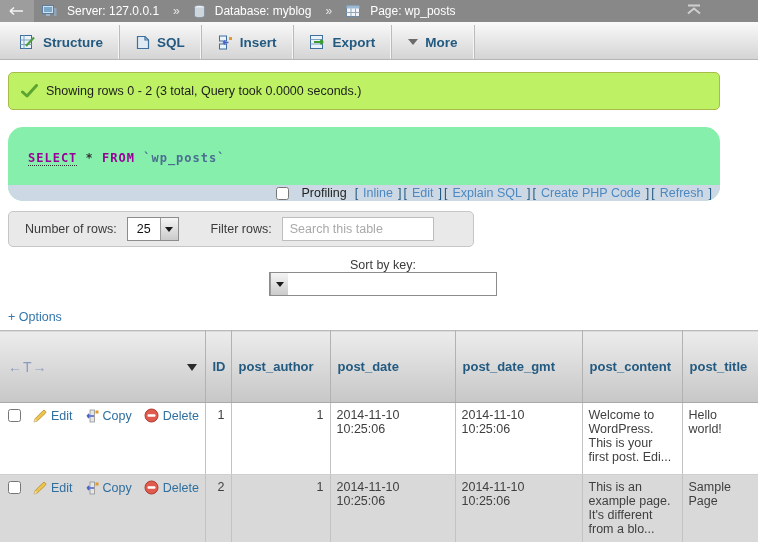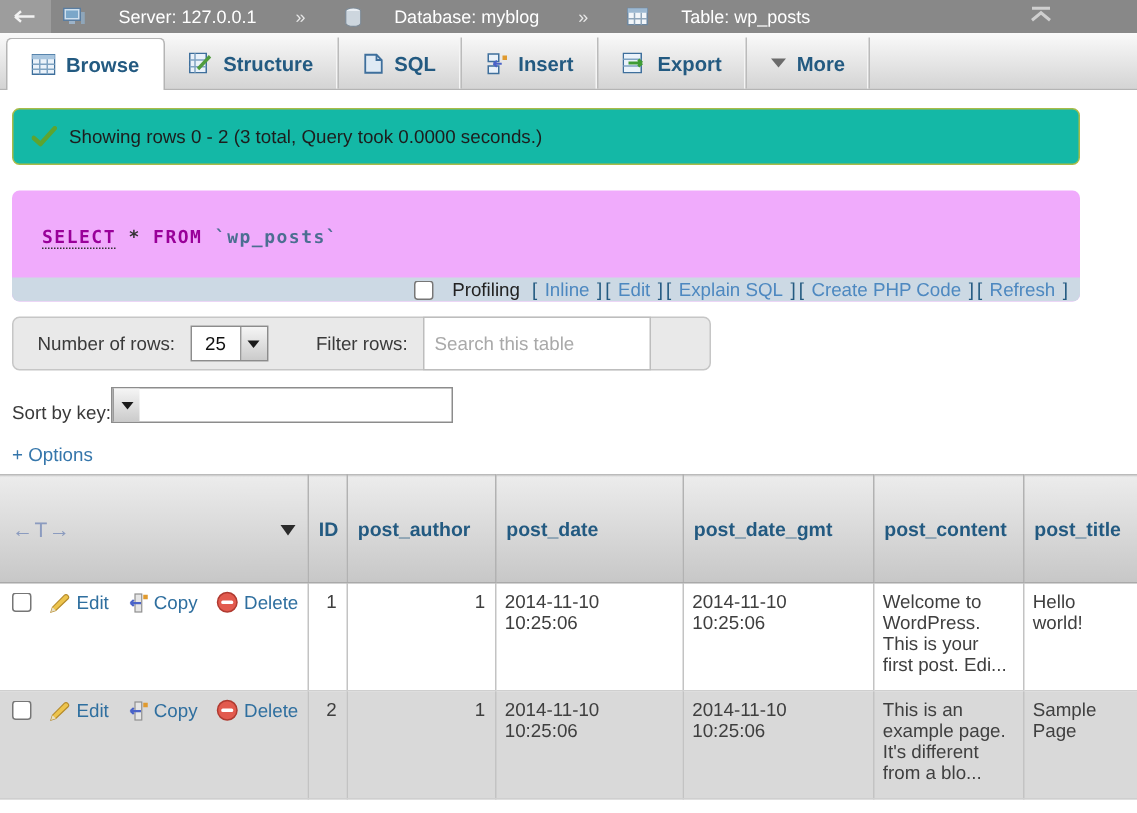--- a/index.html
+++ b/index.html
@@ -12,21 +12,21 @@
   
   .topbar {
     height: 22px; background: #888; color: #fff;
     display: flex; align-items: center; font-size: 12px;
   }
   .back-box {
     width: 34px; height: 22px; background: #9d9d9d;
     display: flex; align-items: center; justify-content: center;
     margin-right: 8px; cursor: pointer;
   }
-  .crumb { display: flex; align-items: center; gap: 22px; justify-content: space-between; }
+  .crumb { display: flex; align-items: center; gap: 10px; justify-content: space-between; }
   .crumb .sep { margin: 0 4px; color: #e8e8e8; }
   .crumb svg { display: block; }
   .collapse-btn { margin-left: auto; margin-right: 56px; cursor: pointer; }
   
   .tabbar {
     height: 38px; background: linear-gradient(#fafafa, #d4d4d4);
     border-bottom: 1px solid #b4b4b4;
     display: flex; align-items: stretch; padding: 3px 0 0 4px;
   }
   .tab {
@@ -41,28 +41,28 @@
     border-radius: 4px 4px 0 0; margin-bottom: -1px; box-shadow: none;
     position: relative; z-index: 2;
   }
   .tab .tri-down {
     width: 0; height: 0; border: 5px solid transparent;
     border-top: 6px solid #6b6b6b; margin-top: 5px;
   }
   
   .msg-success {
     margin: 12px 38px 0 8px; height: 38px;
-    background: #14b8a6; border: 1px solid #a8bb48; border-radius: 5px;
+    background: #bef264; border: 1px solid #a8bb48; border-radius: 5px;
     display: flex; align-items: center; gap: 8px; padding: 0 12px;
     color: #1d1d1d; font-size: 12.5px;
   }
   
   .sqlbox {
-    margin: 17px 38px 0 8px; border-radius: 5px; overflow: hidden;
-    background: #f0abfc;
+    margin: 17px 38px 0 8px; border-radius: 15px; overflow: hidden;
+    background: #86efac;
   }
   .sql-area {
     padding: 24px 20px 20px 20px;
     font-family: "DejaVu Sans Mono", monospace;
     font-size: 12px; font-weight: bold; letter-spacing: 1px;
   }
   .sql-kw { color: #990099; }
   .sql-kw.underl { border-bottom: 1px dotted #333; }
   .sql-star { color: #333; }
   .sql-id { color: #4b6e91; }
@@ -90,27 +90,27 @@
     width: 18px; background: linear-gradient(#f5f5f5, #cbcbcb);
     border-left: 1px solid #9a9a9a;
     display: flex; align-items: center; justify-content: center;
   }
   .fakeselect .btn::after {
     content:""; width:0; height:0;
     border:4px solid transparent; border-top:5px solid #1a1a1a; margin-top:5px;
   }
   .filter-label { margin-left: 22px; }
   .filter-input {
-    width: 152px; height: 36px; border: 1px solid #bdbdbd;
+    width: 152px; height: 24px; border: 1px solid #bdbdbd;
     padding: 0 7px; font-size: 12.5px; color:#333; outline: none;
     font-family: "Liberation Sans", sans-serif;
   }
   .filter-input::placeholder { color: #a9a9a9; }
   
-  .sortrow { margin: 11px 0 0 8px; display: flex; align-items: flex-end; gap: 0; font-size: 12.5px; color:#3a3a3a; }
+  .sortrow { margin: 11px 0 0 8px; display: flex; align-items: center; gap: 0; font-size: 12.5px; color:#3a3a3a;flex-direction:column; }
   .sortrow .fakeselect { width: 228px; }
   .sortrow .fakeselect .val { flex: 1; }
   
   .options-link {
     display: inline-block; margin: 14px 0 6px 8px;
     color: #3576ab; font-size: 12.5px; cursor: pointer; text-decoration: none;
   }
   
   table.grid { border-collapse: collapse; table-layout: fixed; width: 758px; font-size: 12.5px; }
   .grid th {
@@ -163,39 +163,31 @@
       <ellipse cx="5.5" cy="2.4" rx="5" ry="2.1" fill="#e9eef3" stroke="#7d8a96" stroke-width="0.8"></ellipse>
       <path d="M0.5 2.4 V10.5 a5 2.1 0 0 0 10 0 V2.4" fill="#cdd6de" stroke="#7d8a96" stroke-width="0.8"></path>
     </svg>
     <span>Database: myblog</span>
     <span class="sep">»</span>
     <svg width="14" height="12" viewBox="0 0 14 12">
       <rect x="0.5" y="0.5" width="13" height="11" fill="#f2f6fa" stroke="#6d87a0"></rect>
       <rect x="0.5" y="0.5" width="13" height="3" fill="#9db9d2"></rect>
       <path d="M5 3.5 V11.5 M9.5 3.5 V11.5 M0.5 7.5 H13.5" stroke="#8fa6bb" stroke-width="1"></path>
     </svg>
-    <span>Table: wp_posts</span>
+    <span>Page: wp_posts</span>
   </div>
   <div class="collapse-btn">
     <svg width="16" height="11" viewBox="0 0 16 11">
       <path d="M2 1.5 H14 M2 9.5 L8 4.5 L14 9.5" stroke="#cfcfcf" stroke-width="2" fill="none"></path>
     </svg>
   </div>
 </div>
 
 
 <div class="tabbar">
-  <div class="tab active">
-    <svg width="16" height="14" viewBox="0 0 16 14">
-      <rect x="0.5" y="0.5" width="15" height="13" fill="#eaf2fa" stroke="#3e6f9c"></rect>
-      <rect x="0.5" y="0.5" width="15" height="3" fill="#a9c6df"></rect>
-      <path d="M5.5 3.5 V13.5 M10.5 3.5 V13.5 M0.5 6.8 H15.5 M0.5 10.1 H15.5" stroke="#7fa3c2" stroke-width="1"></path>
-    </svg>
-    <span>Browse</span>
-  </div>
   <div class="tab">
     <svg width="16" height="14" viewBox="0 0 16 14">
       <rect x="0.5" y="0.5" width="11" height="13" fill="#eaf2fa" stroke="#3e6f9c"></rect>
       <path d="M4 0.5 V13.5 M0.5 5 H11.5 M0.5 9.5 H11.5" stroke="#7fa3c2" stroke-width="1"></path>
       <path d="M6 11 L14 2.5" stroke="#4f9c3e" stroke-width="2.2"></path>
     </svg>
     <span>Structure</span>
   </div>
   <div class="tab">
     <svg width="14" height="15" viewBox="0 0 14 15">

